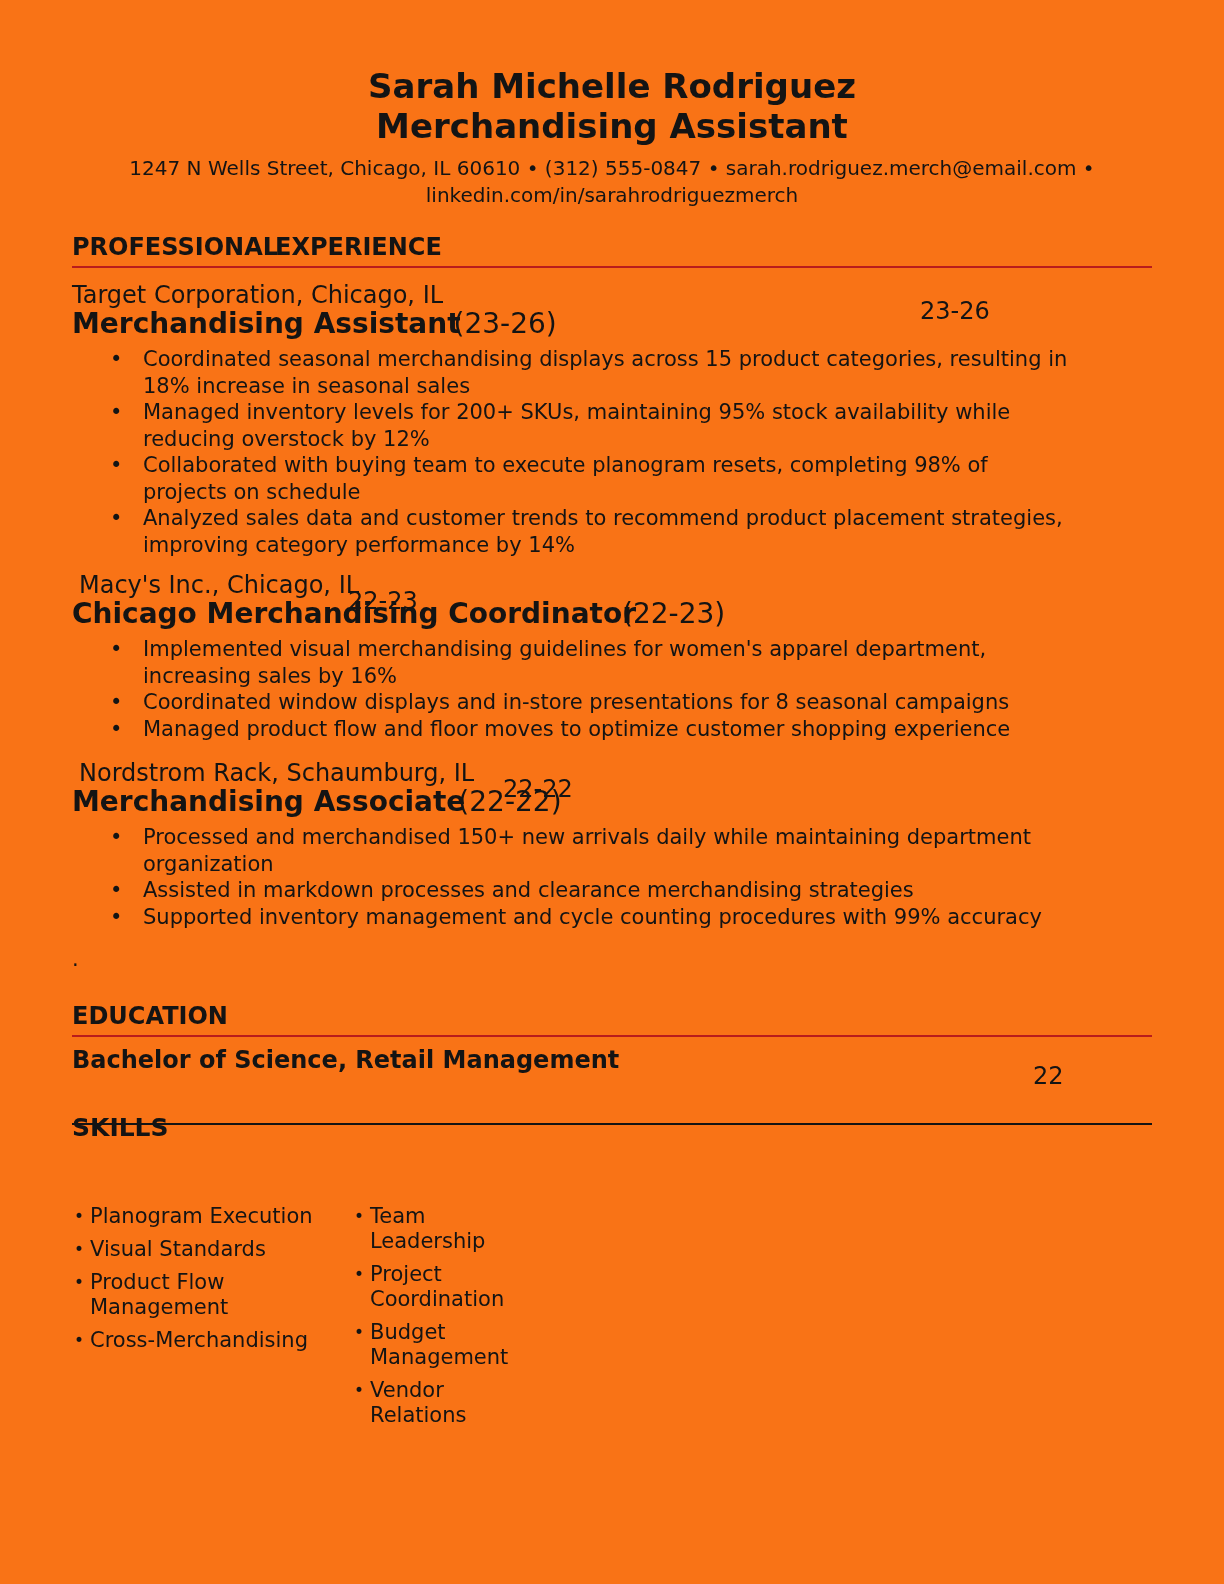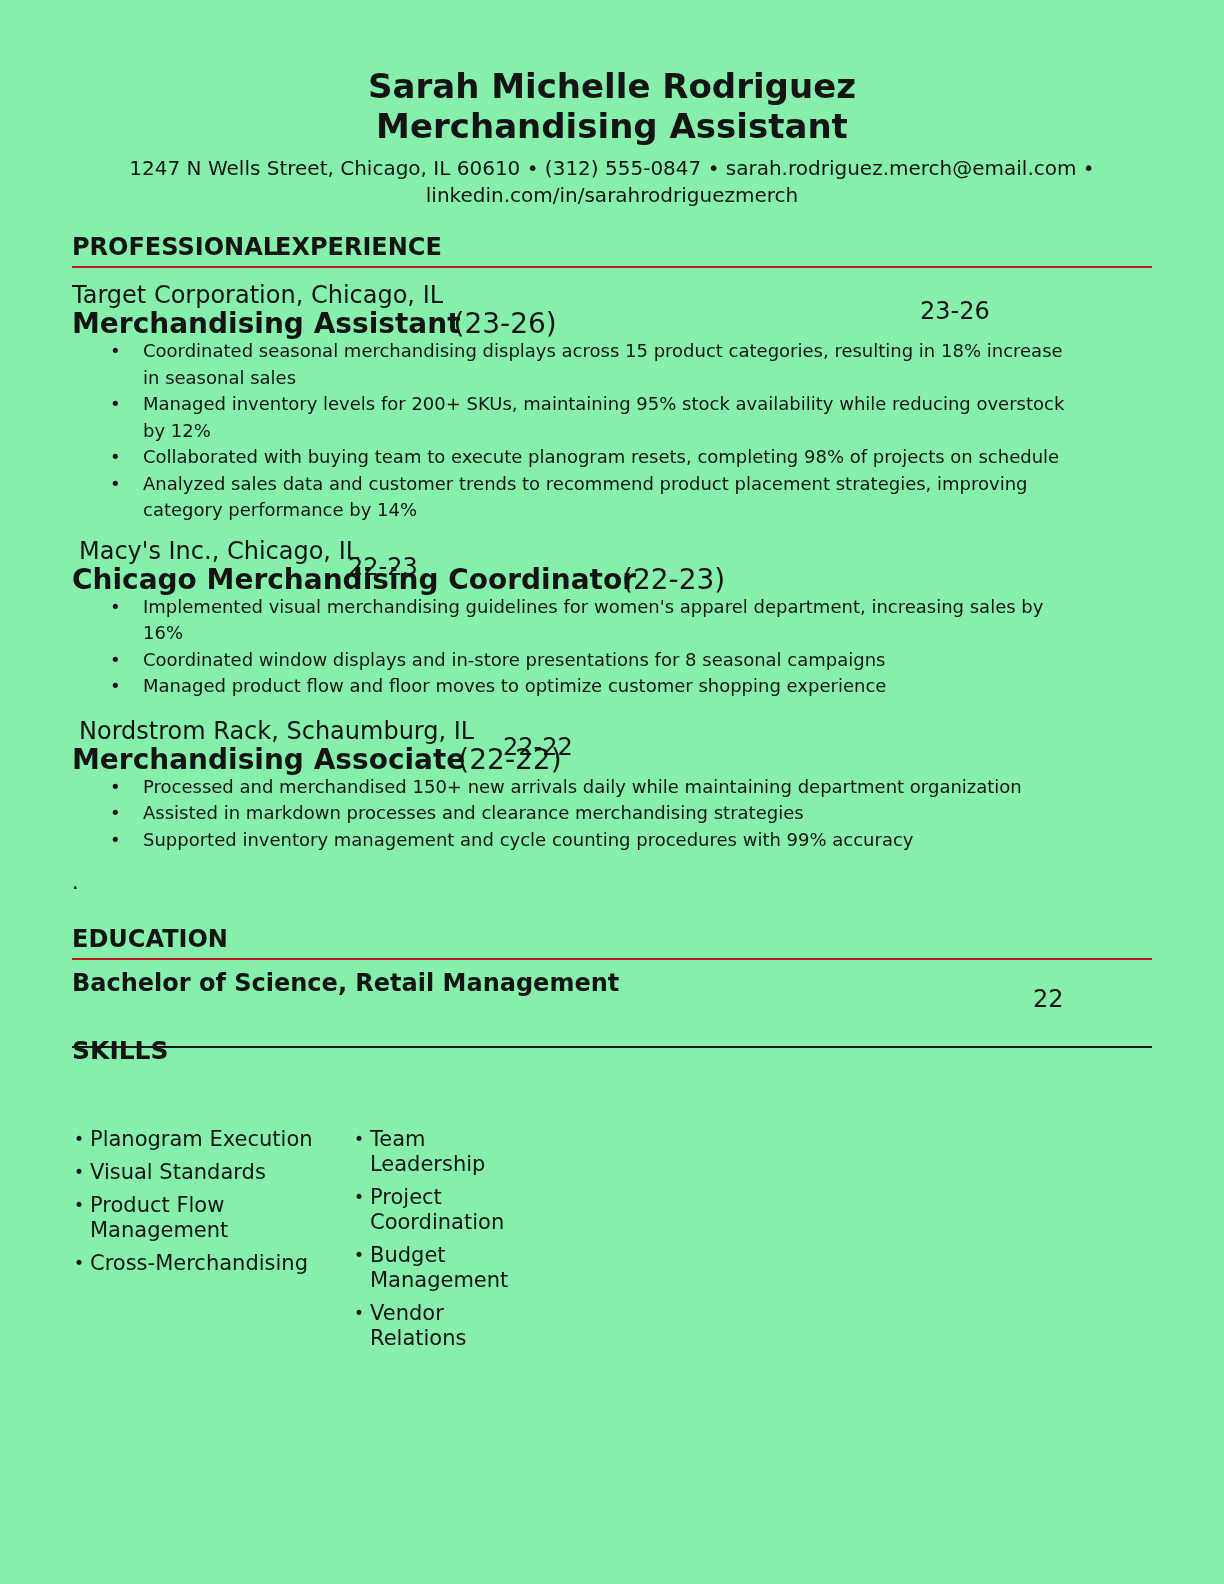--- a/index.html
+++ b/index.html
@@ -1,20 +1,20 @@
 <!DOCTYPE html>
 <html><head>
 <meta charset="utf-8">
 <style>
   html,body { margin:0; padding:0; background:#e8e8e8; }
   .page {
     position:relative;
     width:1224px; height:1584px;
     margin:0 auto;
-    background:#86efac;
+    background:#f97316;
     box-sizing:border-box;
     padding:0 72px;
     font-family:"DejaVu Sans", sans-serif;
     color:#141414;
     overflow:hidden;
   }
 
   
   .name {
     margin:66px 0 0; text-align:center;
@@ -57,22 +57,22 @@
   .job-0 .date-abs { left:848px; }
   .job-1 .date-abs { left:276px; }
   .job-2 .date-abs { left:431px; }
 
   .title-line { margin:1px 0 0; font-size:28px; line-height:28px; font-weight:bold; }
   .title-dates { font-weight:normal; }
   .overlap-sm { margin-left:-7px; }
   .overlap-md { margin-left:-14px; }
 
   .bullets {
-    list-style:none; margin:0 0 0 38px; padding:0;
-    width:965px; font-size:18px; line-height:26.5px;
+    list-style:none; margin:8px 0 0 38px; padding:0;
+    width:965px; font-size:21px; line-height:26.5px;
   }
   .bullets li { position:relative; padding-left:33px; }
   .bullets li::before { content:"\2022"; position:absolute; left:0; }
 
   .job-1 { margin-top:11px; }
   .job-2 { margin-top:17px; }
 
   .stray-period { margin:16px 0 0; font-size:21px; line-height:26px; }
 
   

